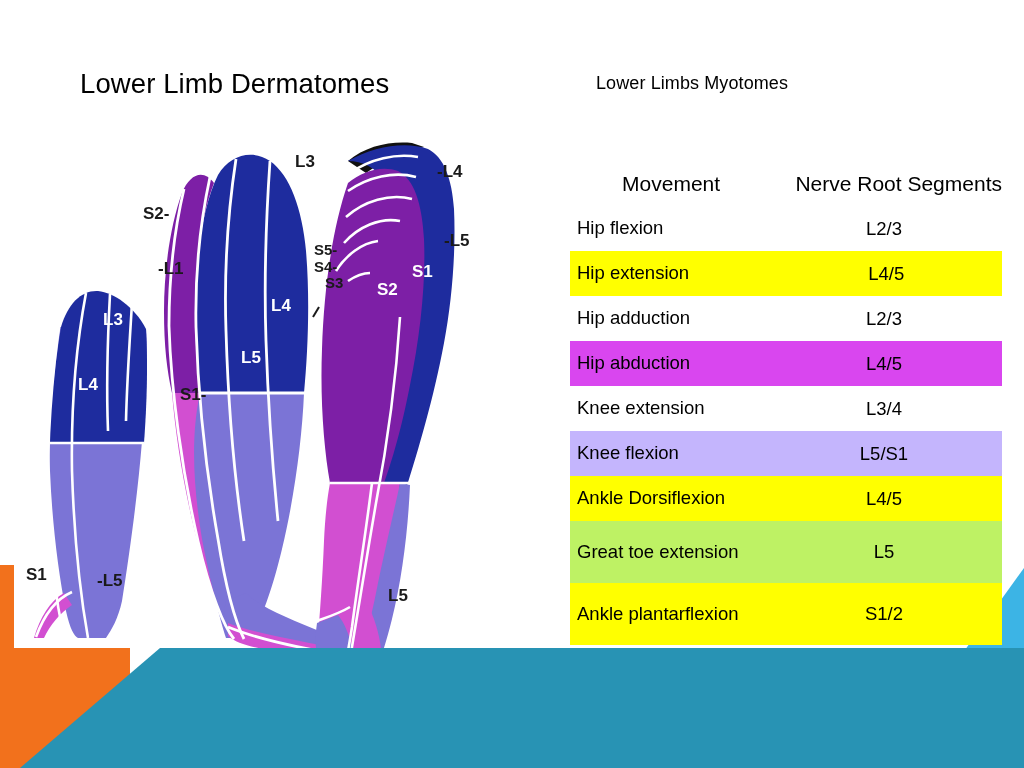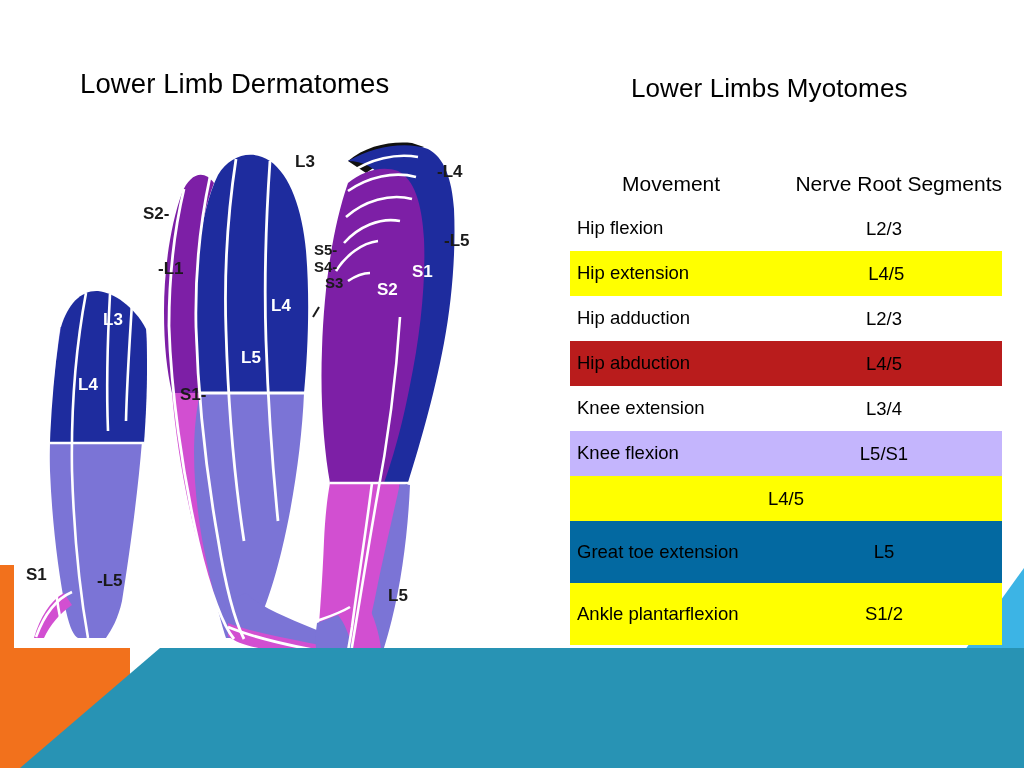--- a/index.html
+++ b/index.html
@@ -36,23 +36,23 @@
     font-weight: normal;
     white-space: nowrap;
   }
   #title-left {
     left: 80px;
     top: 68px;
     font-size: 27.5px;
     letter-spacing: 0.1px;
   }
   #title-right {
-    left: 631px;
+    left: 596px;
     top: 73px;
-    font-size: 26px;
+    font-size: 18px;
     letter-spacing: 0.1px;
   }
 
   
   #derm-panel {
     position: absolute;
     left: 14px;
     top: 131px;
     width: 481px;
     height: 517px;
@@ -271,36 +271,37 @@
           <div class="cell-root">L2/3</div>
         </div>
         <div class="trow hl" style="background: rgb(255, 255, 0); gap: 8px;">
           <div class="cell-move">Hip extension</div>
           <div class="cell-root">L4/5</div>
         </div>
         <div class="trow">
           <div class="cell-move">Hip adduction</div>
           <div class="cell-root">L2/3</div>
         </div>
-        <div class="trow hl" style="background: #b91c1c;">
+        <div class="trow hl" style="background: #d946ef;">
           <div class="cell-move">Hip abduction</div>
           <div class="cell-root">L4/5</div>
         </div>
         <div class="trow">
           <div class="cell-move">Knee extension</div>
           <div class="cell-root">L3/4</div>
         </div>
         <div class="trow hl" style="background: #c4b5fd;">
           <div class="cell-move">Knee flexion</div>
           <div class="cell-root">L5/S1</div>
         </div>
         <div class="trow hl" style="background: rgb(255, 255, 0);">
+          <div class="cell-move">Ankle Dorsiflexion</div>
           <div class="cell-root">L4/5</div>
         </div>
-        <div class="trow hl two-line" style="background: #0369a1;">
+        <div class="trow hl two-line" style="background: #bef264;">
           <div class="cell-move">Great toe extension</div>
           <div class="cell-root">L5</div>
         </div>
         <div class="trow hl two-line" style="background: rgb(255, 255, 0);">
           <div class="cell-move">Ankle plantarflexion</div>
           <div class="cell-root">S1/2</div>
         </div>
       </div>
   </div>
 

